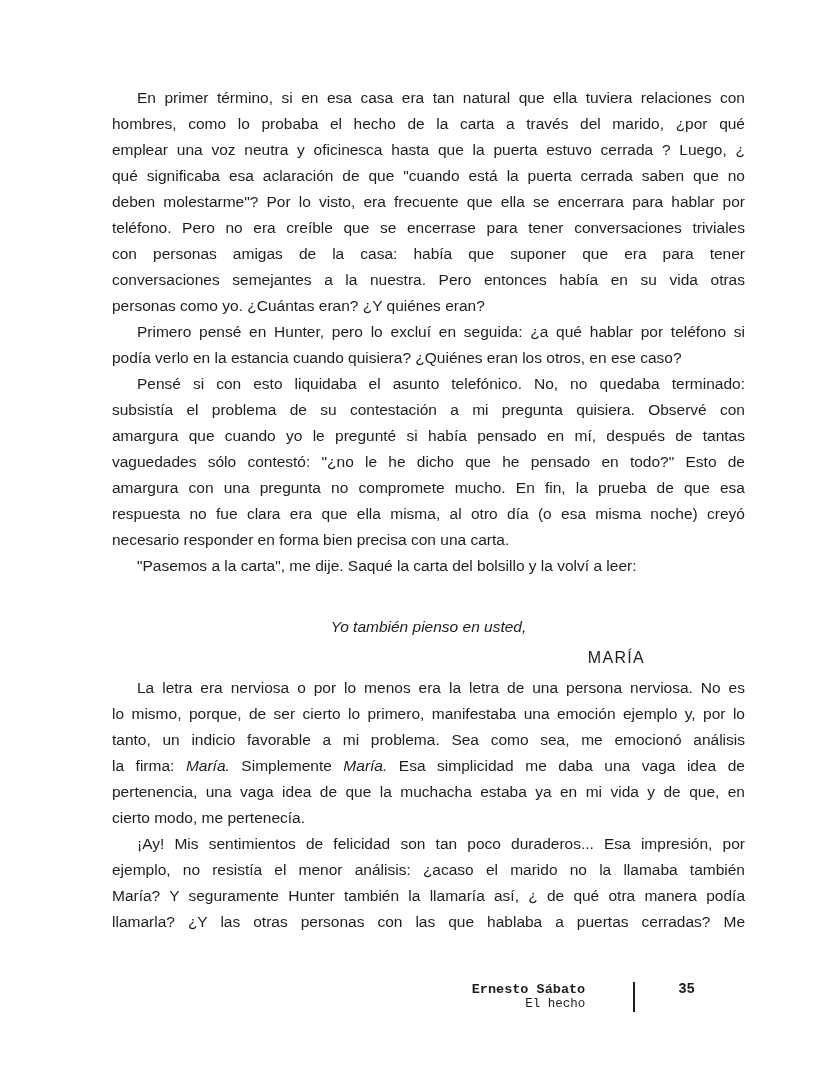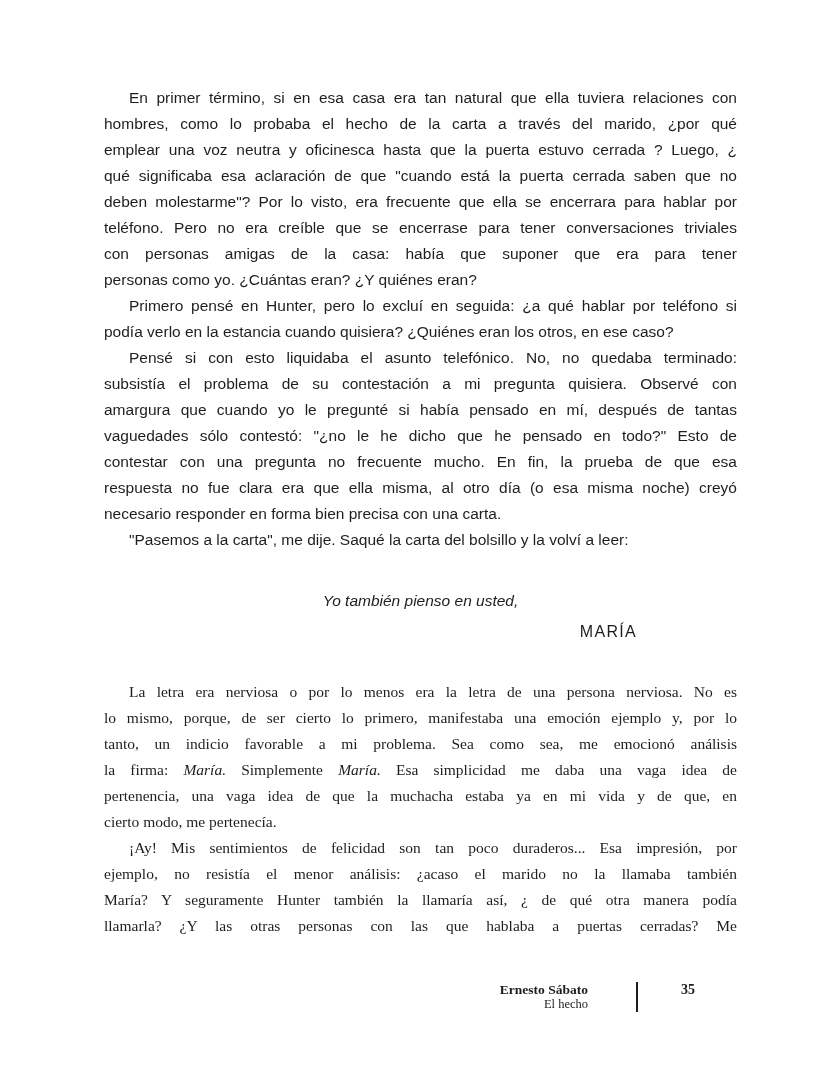--- a/index.html
+++ b/index.html
@@ -6,21 +6,21 @@
   .page {
     position:relative;
     width:828px; height:1071px;
     background:#ffffff;
     font-family:"Liberation Sans", sans-serif;
     color:#1e1e1e;
     overflow:hidden;
   }
   .text-col {
     position:absolute;
-    left:104px; top:85px;
+    left:112px; top:85px;
     width:633px;
     font-size:15.5px;
     line-height:26px;
   }
   .para { margin:0; }
   .line { text-align:justify; white-space:normal; }
   .line.jl { text-align-last:justify; }
   .line.indent { text-indent:25px; }
   .em { font-style:italic; }
   .letter-quote {
@@ -29,27 +29,27 @@
     font-style:italic;
     font-size:15.5px;
   }
   .letter-signature {
     margin-top:5px;
     text-align:right;
     padding-right:100px;
     font-size:16px;
     letter-spacing:1.3px;
   }
-  .after-letter { margin-top:34px;font-family:Liberation Serif, serif; }
+  .after-letter { margin-top:4px; }
   .footer {
     position:absolute;
     top:982px; right:133px;
     display:flex;
     align-items:stretch;
-    font-family:Liberation Serif, serif;
+    font-family:Liberation Mono, monospace;
     color:#1d1d1d;
     gap:42px;
   }
   .footer-left { text-align:right; padding-right:6px; }
   .footer-author { font-weight:bold; font-size:13.5px; line-height:15px; white-space:nowrap; }
   .footer-title { font-size:12.5px; line-height:15px; white-space:nowrap; }
   .footer-bar { width:2px; background:#1d1d1d; }
   .footer-page { font-weight:bold; font-size:14px; line-height:15px; padding-left:1px; }
 </style>
 </head>
@@ -60,32 +60,33 @@
   <div class="text-col">
     <div id="paras-before">
         <div class="para">
           <div class="line indent jl">En primer término, si en esa casa era tan natural que ella tuviera relaciones con</div>
           <div class="line jl">hombres, como lo probaba el hecho de la carta a través del marido, ¿por qué</div>
           <div class="line jl">emplear una voz neutra y oficinesca hasta que la puerta estuvo cerrada ? Luego, ¿</div>
           <div class="line jl">qué significaba esa aclaración de que "cuando está la puerta cerrada saben que no</div>
           <div class="line jl">deben molestarme"? Por lo visto, era frecuente que ella se encerrara para hablar por</div>
           <div class="line jl">teléfono. Pero no era creíble que se encerrase para tener conversaciones triviales</div>
           <div class="line jl">con personas amigas de la casa: había que suponer que era para tener</div>
+          <div class="line jl">conversaciones semejantes a la nuestra. Pero entonces había en su vida otras</div>
           <div class="line">personas como yo. ¿Cuántas eran? ¿Y quiénes eran?</div>
         </div>
         <div class="para">
           <div class="line indent jl">Primero pensé en Hunter, pero lo excluí en seguida: ¿a qué hablar por teléfono si</div>
           <div class="line">podía verlo en la estancia cuando quisiera? ¿Quiénes eran los otros, en ese caso?</div>
         </div>
         <div class="para">
           <div class="line indent jl">Pensé si con esto liquidaba el asunto telefónico. No, no quedaba terminado:</div>
           <div class="line jl">subsistía el problema de su contestación a mi pregunta quisiera. Observé con</div>
           <div class="line jl">amargura que cuando yo le pregunté si había pensado en mí, después de tantas</div>
           <div class="line jl">vaguedades sólo contestó: "¿no le he dicho que he pensado en todo?" Esto de</div>
-          <div class="line jl">contestar con una pregunta no frecuente mucho. En fin, la prueba de que esa</div>
+          <div class="line jl">amargura con una pregunta no compromete mucho. En fin, la prueba de que esa</div>
           <div class="line jl">respuesta no fue clara era que ella misma, al otro día (o esa misma noche) creyó</div>
           <div class="line">necesario responder en forma bien precisa con una carta.</div>
         </div>
         <div class="para">
           <div class="line indent">"Pasemos a la carta", me dije. Saqué la carta del bolsillo y la volví a leer:</div>
         </div>
       </div>
 
     <div class="letter-quote">Yo también pienso en usted,</div>
 

